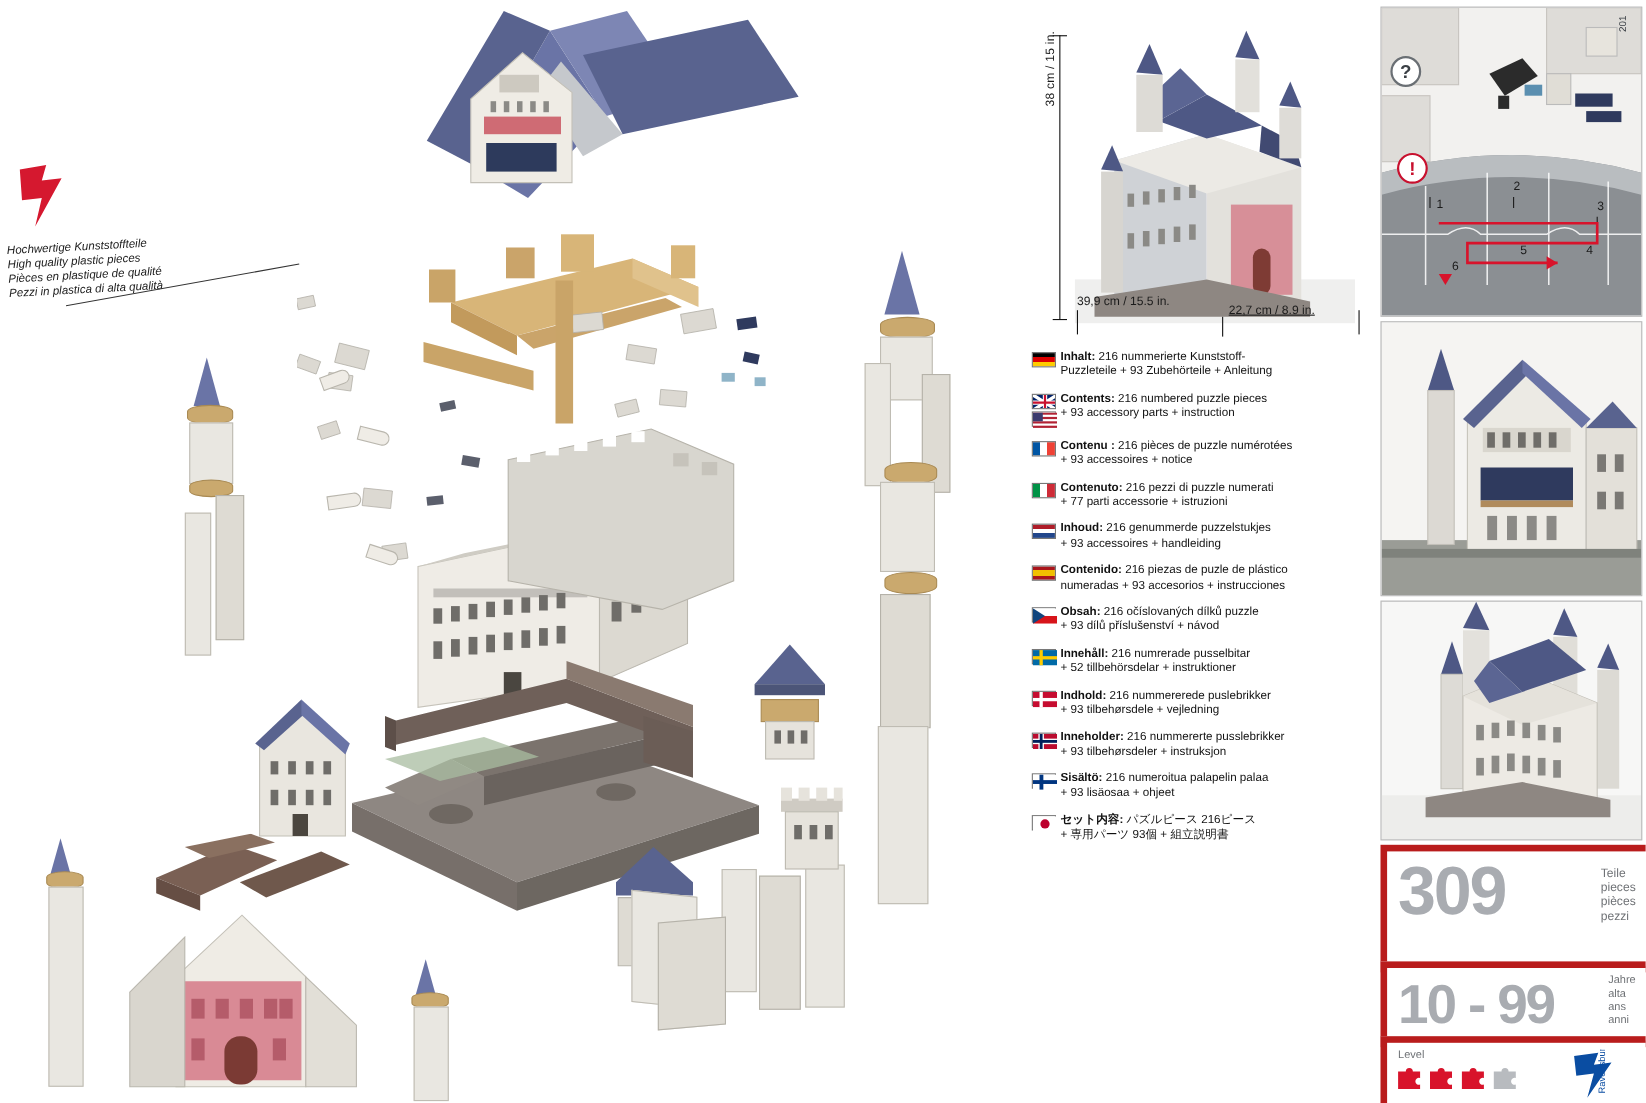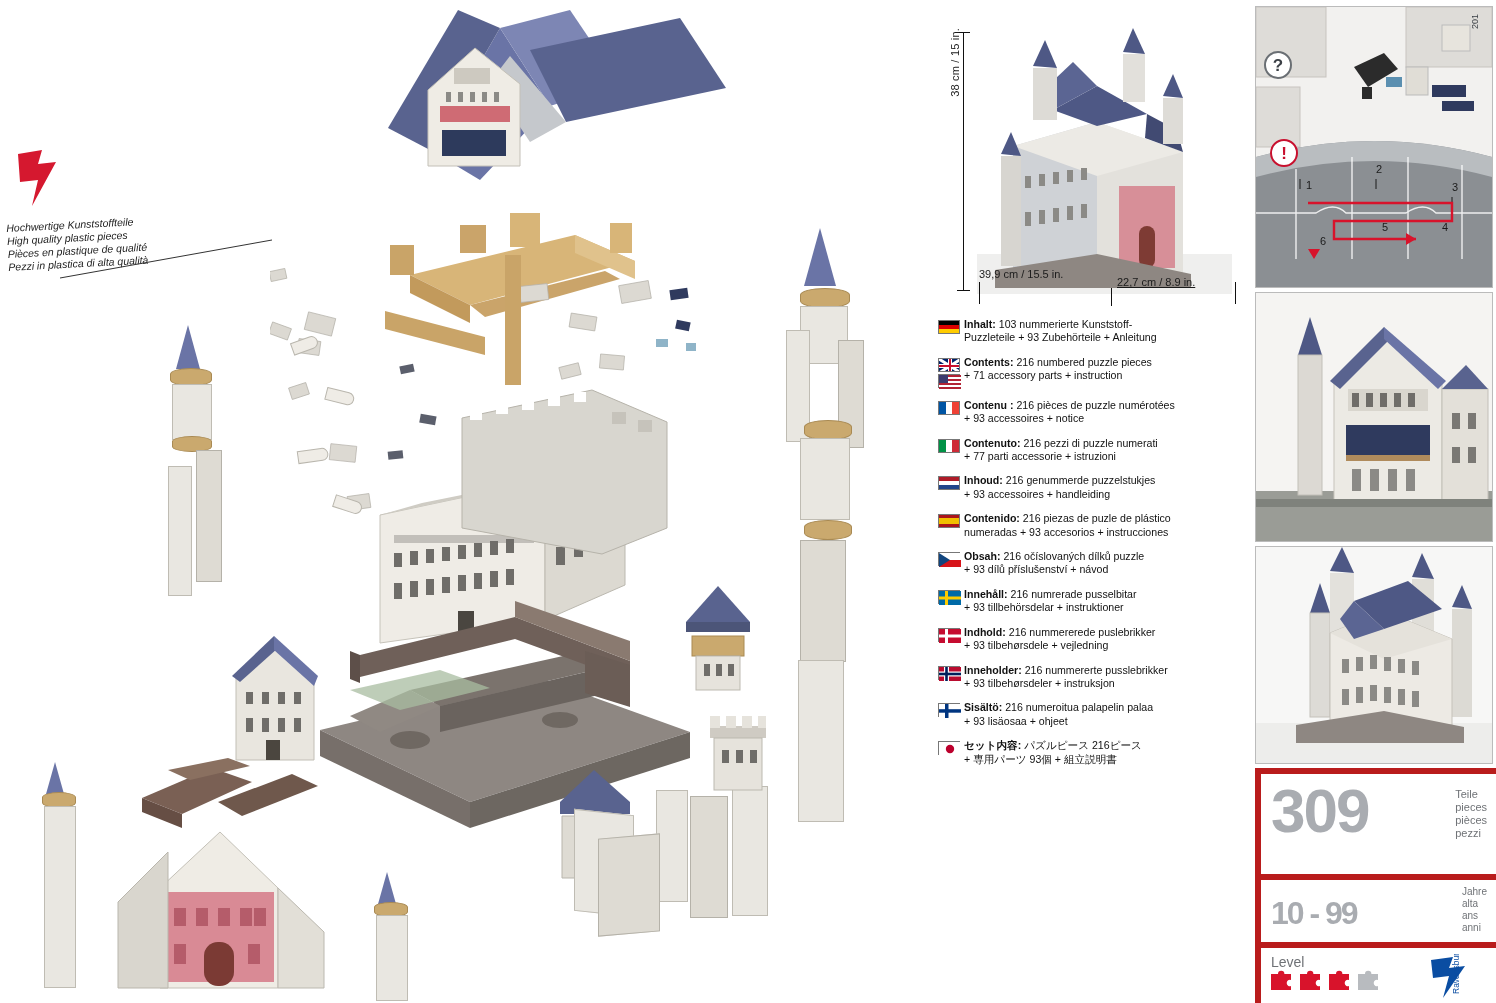--- a/index.html
+++ b/index.html
@@ -57,23 +57,23 @@
   .p1{top:6px;height:280px;}
   .p2{top:292px;height:248px;}
   .p3{top:546px;height:216px;}
 
   .badge{position:absolute;left:5px;width:236px;border:6px solid #b91c1c;background:#fff;}
   .b1{top:768px;height:104px;}
   .b2{top:874px;height:66px;}
   .b3{top:942px;height:56px;}
   .bignum{position:absolute;left:10px;top:6px;font-size:62px;line-height:62px;
      font-weight:bold;color:#a9acb1;letter-spacing:-2px;}
-  .bignum.small{font-size:32px;line-height:46px;top:10px;}
+  .bignum.small{font-size:50px;line-height:46px;top:10px;}
   .bwords{position:absolute;right:10px;top:14px;text-align:left;font-size:11px;line-height:13px;color:#6f7276;}
-  .lvl{position:absolute;left:10px;top:6px;font-size:14px;color:#6f7276;}
+  .lvl{position:absolute;left:10px;top:6px;font-size:10px;color:#6f7276;}
   .pcs{position:absolute;left:8px;top:22px;display:flex;gap:3px;}
   .rav-logo{position:absolute;right:6px;bottom:4px;width:66px;height:46px;}
 
   
   .pzp{width:26px;height:22px;}
 </style>
 </head>
 <body>
 
 <div class="page">
@@ -399,21 +399,21 @@
       <div class="dim-h" style="left:182px;top:266px;text-decoration:underline;">22,7 cm / 8.9 in.</div>
     </div>
 
     <div class="langs">
 
       <div class="lang">
         <div class="flagwrap">
           <span class="flag" style="background:linear-gradient(#000 33%,#d00 33% 66%,#fc0 66%)"></span>
         </div>
         <div class="langtxt"><b>Inhalt:</b>
-          <span>103 nummerierte Kunststoff-</span><br>
+          <span>216 nummerierte Kunststoff-</span><br>
           <span>Puzzleteile + 93 Zubehörteile + Anleitung</span></div>
       </div>
 
       <div class="lang">
         <div class="flagwrap">
           <span class="flag" style="background:
             linear-gradient(#012169,#012169),
             linear-gradient(#fff,#fff);
             background-blend-mode:normal;position:relative;overflow:hidden">
             <svg width="22" height="14" viewBox="0 0 22 14">
@@ -431,21 +431,21 @@
                   <rect y="4" width="22" height="2"></rect>
               <rect y="8" width="22" height="2"></rect>
                   <rect y="12" width="22" height="2"></rect>
                 </g>
               <rect width="9" height="8" fill="#3C3B6E"></rect>
               </svg>
           </span>
         </div>
         <div class="langtxt"><b>Contents:</b>
           <span>216 numbered puzzle pieces</span><br>
-          <span>+ 71 accessory parts + instruction</span></div>
+          <span>+ 93 accessory parts + instruction</span></div>
       </div>
 
       <div class="lang">
         <div class="flagwrap">
           <span class="flag" style="background:linear-gradient(to right,#0055A4 33%,#fff 33% 66%,#EF4135 66%)"></span>
         </div>
         <div class="langtxt"><b>Contenu :</b>
           <span>216 pièces de puzzle numérotées</span><br>
           <span>+ 93 accessoires + notice</span></div>
       </div>
@@ -498,21 +498,21 @@
           <span class="flag" style="padding:0">
             <svg width="22" height="14" viewBox="0 0 22 14">
                 <rect width="22" height="14" fill="#006AA7"></rect>
               <rect x="6" width="3" height="14" fill="#FECC00"></rect>
                 <rect y="5.5" width="22" height="3" fill="#FECC00"></rect>
               </svg>
           </span>
         </div>
         <div class="langtxt"><b>Innehåll:</b>
           <span>216 numrerade pusselbitar</span><br>
-          <span>+ 93 tillbehörsdelar + instruktioner</span></div>
+          <span>+ 52 tillbehörsdelar + instruktioner</span></div>
       </div>
 
       <div class="lang">
         <div class="flagwrap">
           <span class="flag" style="padding:0">
             <svg width="22" height="14" viewBox="0 0 22 14">
                 <rect width="22" height="14" fill="#C60C30"></rect>
               <rect x="6" width="3" height="14" fill="#fff"></rect>
                 <rect y="5.5" width="22" height="3" fill="#fff"></rect>
               </svg>

